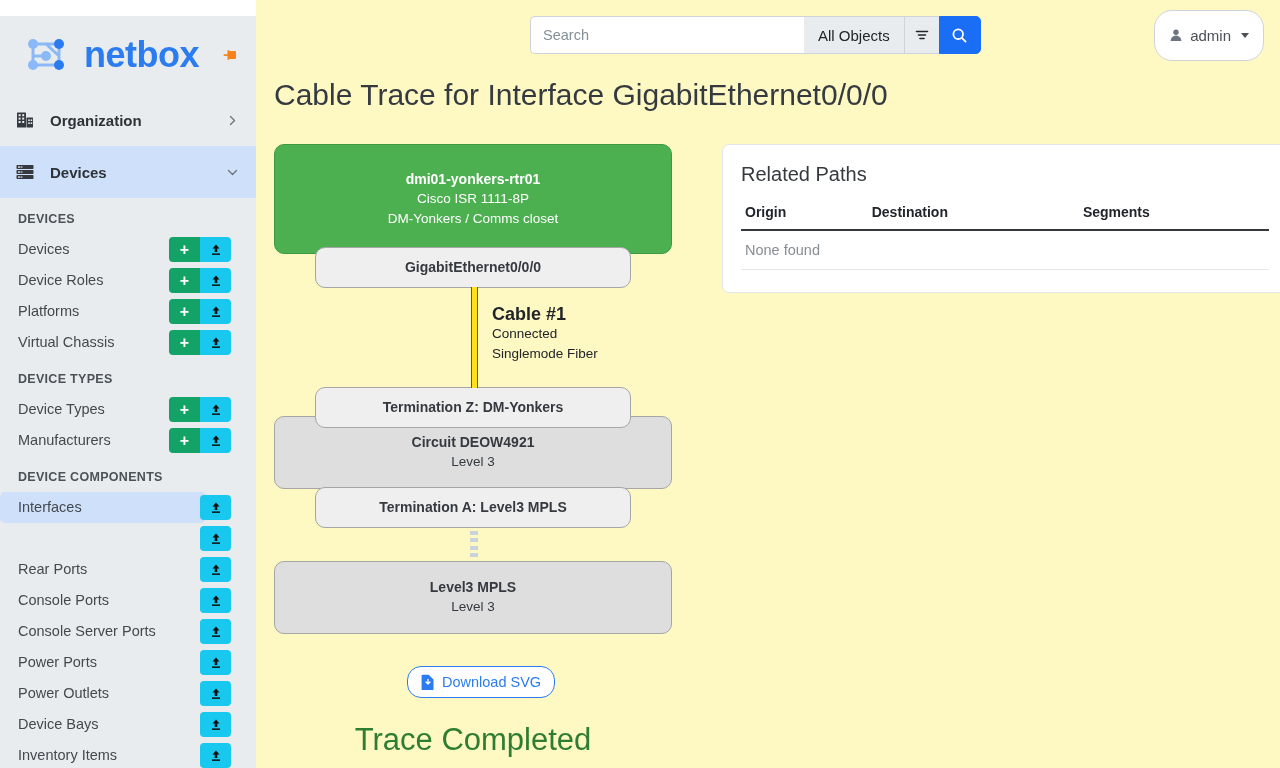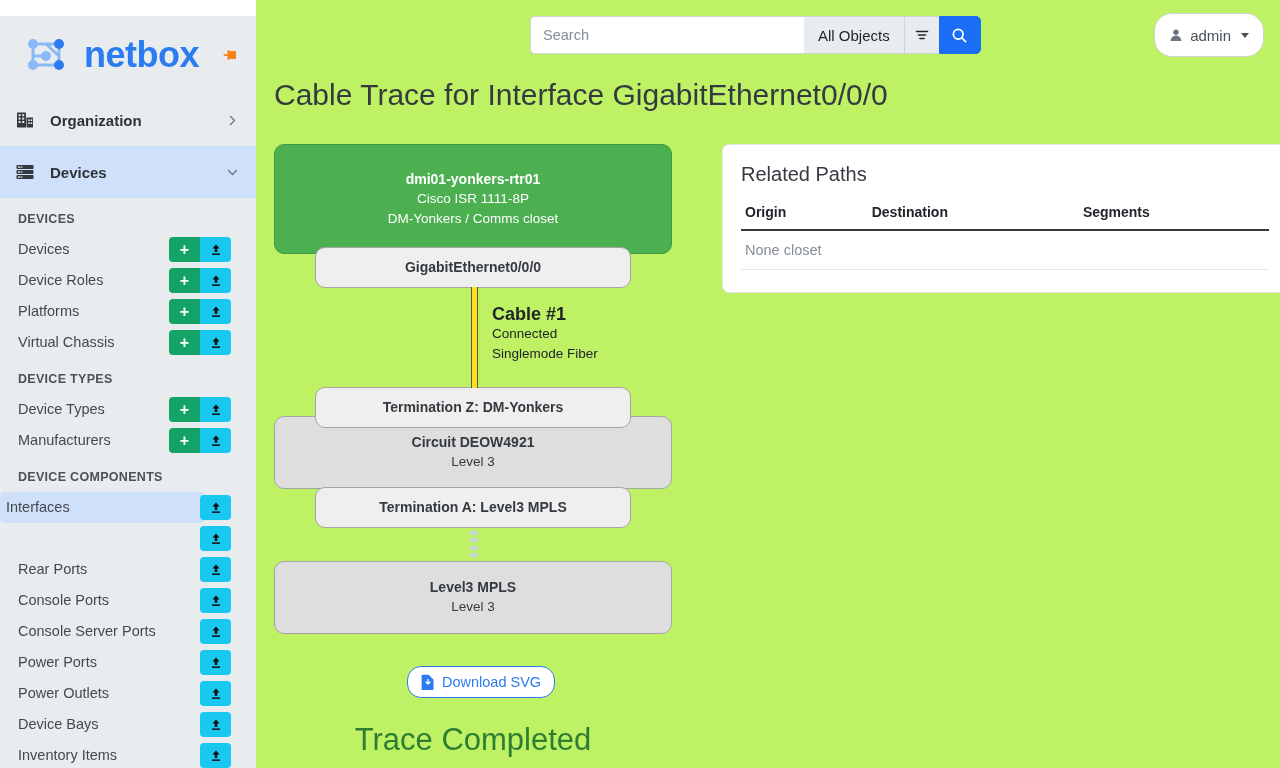--- a/index.html
+++ b/index.html
@@ -53,21 +53,21 @@
   .btns { display:flex; position:absolute; right:25px; top:3px; }
   .btn-sq {
     width:31px; height:25px; display:flex; align-items:center; justify-content:center;
     cursor:pointer; border:0; color:#fff;
   }
   .btn-add { background:#13a366; border-radius:4px 0 0 4px; font-size:16px; font-weight:600; line-height:1; }
   .btn-up  { background:#18c8ef; border-radius:0 4px 4px 0; }
   .btn-up.only { border-radius:4px; }
 
   
-  .main { flex:1; height:768px; overflow:hidden; position:relative; background:#bef264; }
+  .main { flex:1; height:768px; overflow:hidden; position:relative; background:#fef9c3; }
   .topbar { height:70px; display:flex; align-items:center; padding:0 16px; }
   .search-wrap { display:flex; align-items:center; margin:0 auto 0 258px; }
   .search-input {
     width:274px; height:38px; border:1px solid #ced4da; border-right:0;
     border-radius:5px 0 0 5px; padding:0 12px; font-size:14.5px;
     color:#212529; background:#fff; outline:none;
     font-family:"Liberation Sans", sans-serif;
   }
   .search-input::placeholder { color:#868e96; }
   .obj-select {
@@ -77,21 +77,21 @@
   }
   .filter-btn {
     height:38px; width:35px; display:flex; align-items:center; justify-content:center;
     background:#e9ecef; border:1px solid #ced4da; border-left:1px solid #ced4da; border-right:0; cursor:pointer;
   }
   .search-btn {
     height:38px; width:42px; display:flex; align-items:center; justify-content:center;
     background:#1a6ef5; border:1px solid #1a6ef5; border-radius:0 5px 5px 0; cursor:pointer;
   }
   .user-btn {
-    height:44px; display:flex; align-items:center; gap:7px;
+    height:51px; display:flex; align-items:center; gap:7px;
     border:1px solid #ced4da; border-radius:18px; padding:0 14px;
     font-size:15px; color:#495057; cursor:pointer; margin-left:auto;
     background:#fff;
   }
   .caret { width:0;height:0;border-left:4.5px solid transparent;border-right:4.5px solid transparent;border-top:5px solid #495057; margin-left:3px;}
 
   .page-title {
     font-size:30px; font-weight:400; color:#343a40;
     padding:6px 0 0 18px; margin:0; line-height:1.25;
   }
@@ -314,21 +314,21 @@
             <span class="btn-sq btn-up">
               <svg width="14" height="14" viewBox="0 0 14 14">
                 <path d="M7 1.5 L10.5 5.5 H8.3 V9 H5.7 V5.5 H3.5 Z" fill="#111"></path>
                 <rect x="3" y="10.4" width="8" height="1.5" fill="#111"></rect>
               </svg>
             </span>
           </span>
         </div>
         <div class="section-title">DEVICE COMPONENTS</div>
         <div class="menu-item">
-          <span class="mtext sel" style="background: rgb(207, 224, 251); border-radius: 5px; margin-left: -18px; padding-left: 6px; max-width: 206px;">Interfaces</span>
+          <span class="mtext sel" style="background: rgb(207, 224, 251); border-radius: 5px; margin-left: -18px; padding-left: 18px; max-width: 206px;">Interfaces</span>
           <span class="btns">
             <span class="btn-sq btn-up only">
               <svg width="14" height="14" viewBox="0 0 14 14">
                 <path d="M7 1.5 L10.5 5.5 H8.3 V9 H5.7 V5.5 H3.5 Z" fill="#111"></path>
                 <rect x="3" y="10.4" width="8" height="1.5" fill="#111"></rect>
               </svg>
             </span>
           </span>
         </div>
         <div class="menu-item">
@@ -524,21 +524,21 @@
           <table class="rp">
             <thead>
               <tr id="rp-head">
                   <th style="width: 24%;">Origin</th>
                   <th style="width: 40%;">Destination</th>
                   <th>Segments</th>
                 </tr>
             </thead>
             <tbody id="rp-body">
                 <tr>
-                  <td colspan="3">None closet</td>
+                  <td colspan="3">None found</td>
                 </tr>
               </tbody>
           </table>
         </div>
       </div>
 
     </div>
   </main>
 </div>
 

